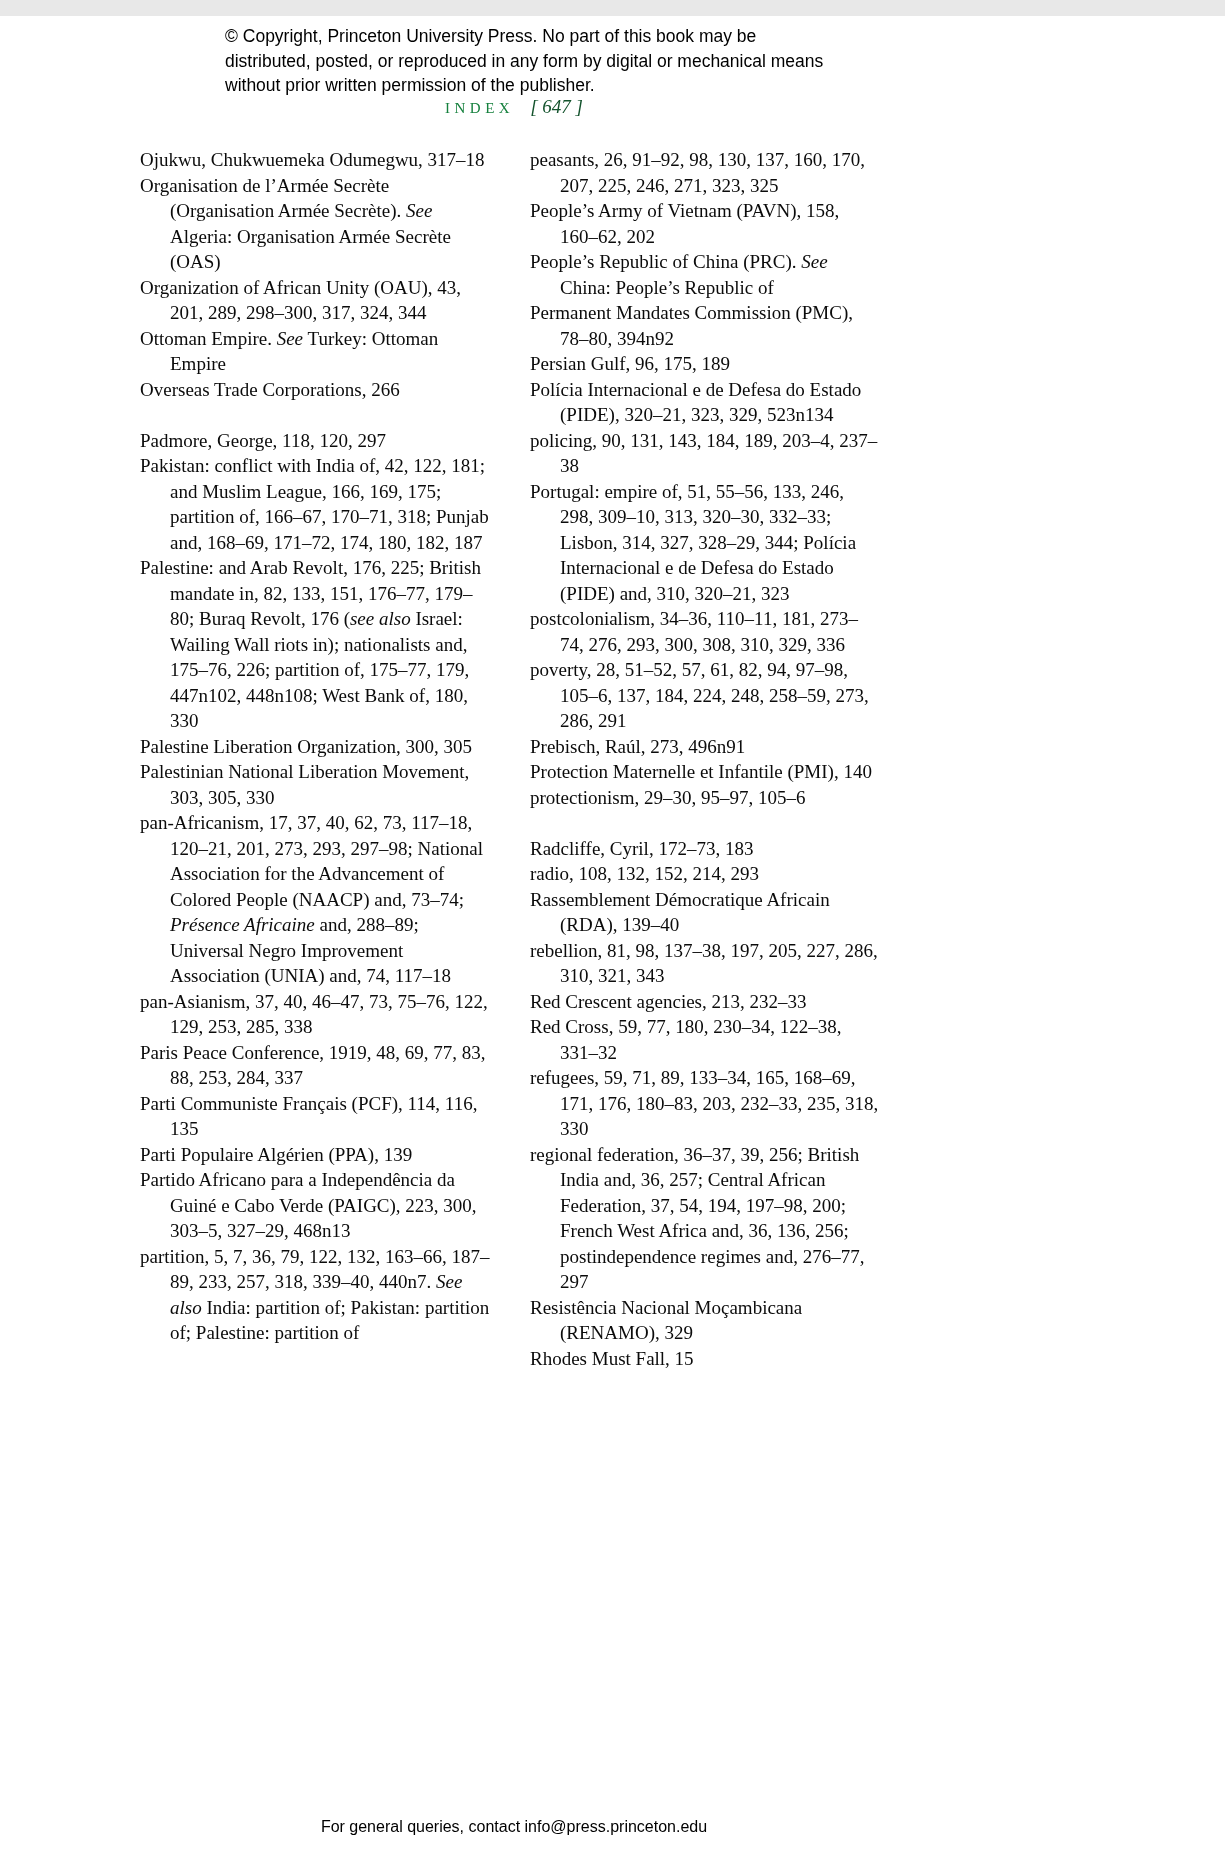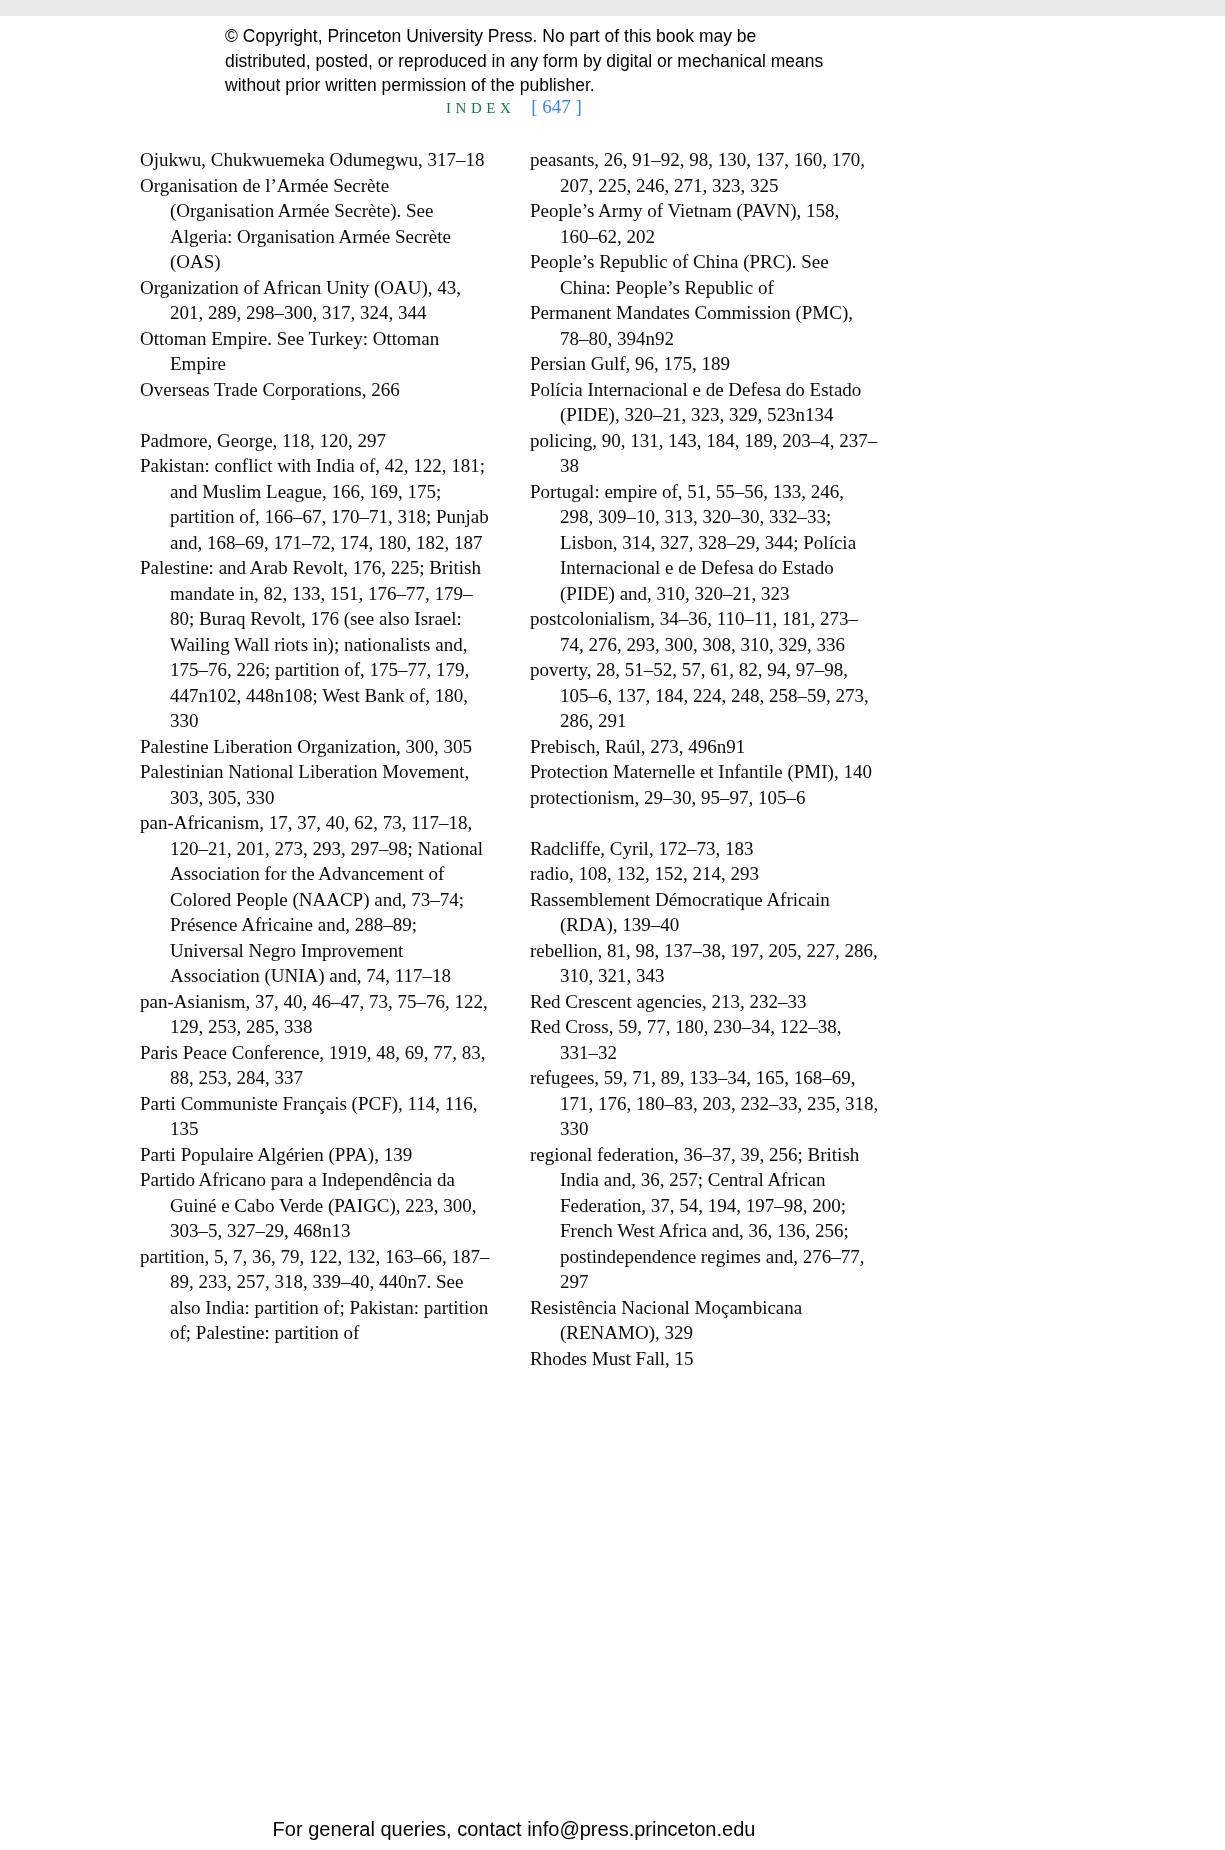--- a/index.html
+++ b/index.html
@@ -33,51 +33,52 @@
     white-space: nowrap;
   }
   .idx-title {
     font-size: 15px;
     letter-spacing: 4.5px;
     margin-right: 16px;
     color: #15803d;
   }
   .page-number {
     font-size: 19px;
-    color: #3b82f6;
+    color: #14532d;
+    font-style: italic;
   }
   .columns {
     position: absolute;
     top: 131px;
     left: 140px;
     width: 748px;
     display: flex;
     gap: 40px;
   }
   .col {
     width: 350px;
     font-size: 19px;
     line-height: 25.5px;
     text-align: left;
   }
   .entry {
     padding-left: 30px;
     text-indent: -30px;
   }
   .entry.gap { margin-top: 25.5px; }
-  .it { }
+  .it { font-style: italic; }
   .footer {
     position: absolute;
     top: 1802px;
     left: 140px;
     width: 748px;
     margin: 0;
     text-align: center;
     font-family: "Liberation Sans", "DejaVu Sans", sans-serif;
-    font-size: 20px;
+    font-size: 16px;
     color: #000000;
   }
 </style>
 </head>
 <body>
 
 <div class="page">
 
   <p class="copyright">© Copyright, Princeton University Press. No part of this book may be distributed, posted, or reproduced in any form by digital or mechanical means without prior written permission of the publisher.</p>
 

